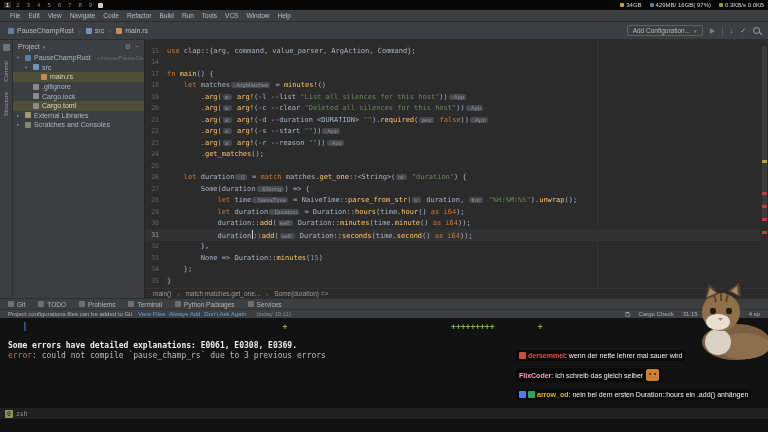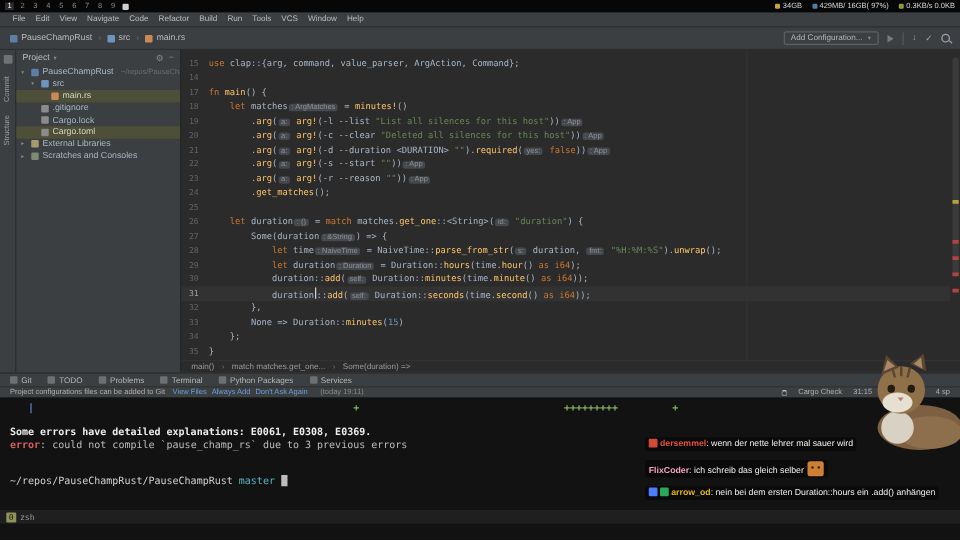--- a/index.html
+++ b/index.html
@@ -109,21 +109,21 @@
 
   
   .terminal{position:absolute;left:0;top:318px;width:768px;height:114px;background:#121212;
             font-family:"DejaVu Sans Mono",monospace;font-size:8px;color:#bcbcbc;
             padding:4px 8px;line-height:9.6px}
   .tline{min-height:9.6px;white-space:pre}
   .tm-ln{color:#5f87d7;font-weight:bold}
   .tm-d{color:#bcbcbc}
   .tm-g{color:#87af5f;font-weight:bold}
   .tm-b{color:#ededed;font-weight:bold}
-  .tm-r{color:#d75f5f;font-weight:bold}
+  .tm-r{color:#d75f5f;font-weight:normal}
   .tm-path{color:#d0d0d0}
   .tm-branch{color:#56b6c2}
   .tm-cur{background:#bcbcbc;color:#121212}
   .tmux{position:absolute;left:0;top:408px;width:768px;height:11px;background:#1f1f1f;
         display:flex;align-items:center;padding:0 5px;gap:3px;
         font-family:"DejaVu Sans Mono",monospace;font-size:6.5px}
   .tmux .idx{background:#8f935a;color:#15150f;padding:0 2px;border-radius:1px}
   .tmux .name{color:#9a9a9a}
 
   
@@ -365,21 +365,20 @@
   </div>
 
   <div class="terminal">
     <div id="term-out">
         <div class="tline"><span class="tm-ln">   |</span><span class="tm-g">                                                     +                                  +++++++++         +</span></div>
         <div class="tline"></div>
         <div class="tline"><span class="tm-b">Some errors have detailed explanations: E0061, E0308, E0369.</span></div>
         <div class="tline"><span class="tm-r">error</span><span class="tm-d">: could not compile `pause_champ_rs` due to 3 previous errors</span></div>
         <div class="tline"></div>
         <div class="tline"></div>
-        <div class="tline"><span class="tm-path">~/repos/PauseChampRust/PauseChampRust</span><span class="tm-d"> </span><span class="tm-branch">master</span><span class="tm-d"> </span><span class="tm-cur"> </span></div>
       </div>
   </div>
   <div class="tmux">
     <span class="idx">0</span>
     <span class="name">zsh</span>
   </div>
 
   <div class="chat">
       <div class="cmsg"><span class="badge" style="background: rgb(208, 74, 58);"></span><span class="cuser" style="color: rgb(232, 80, 58);">dersemmel</span><span>: wenn der nette lehrer mal sauer wird</span></div>
       <div class="cmsg"><span class="cuser" style="color: rgb(242, 160, 192);">FlixCoder</span><span>: ich schreib das gleich selber</span><span class="emote"></span></div>

